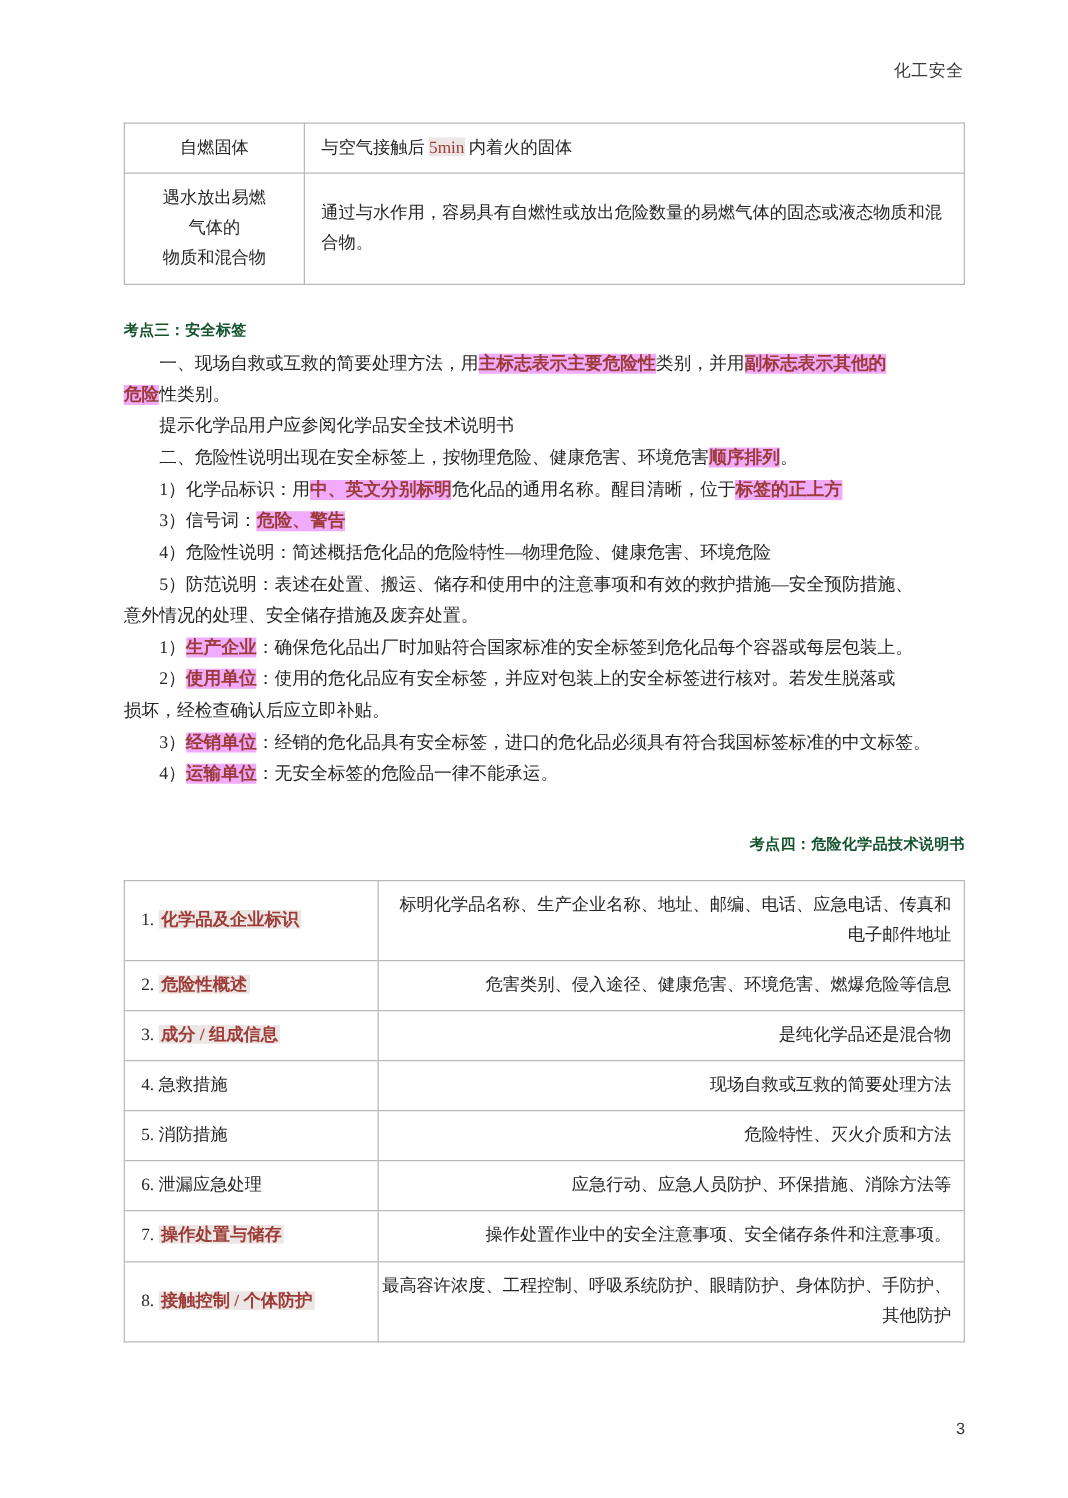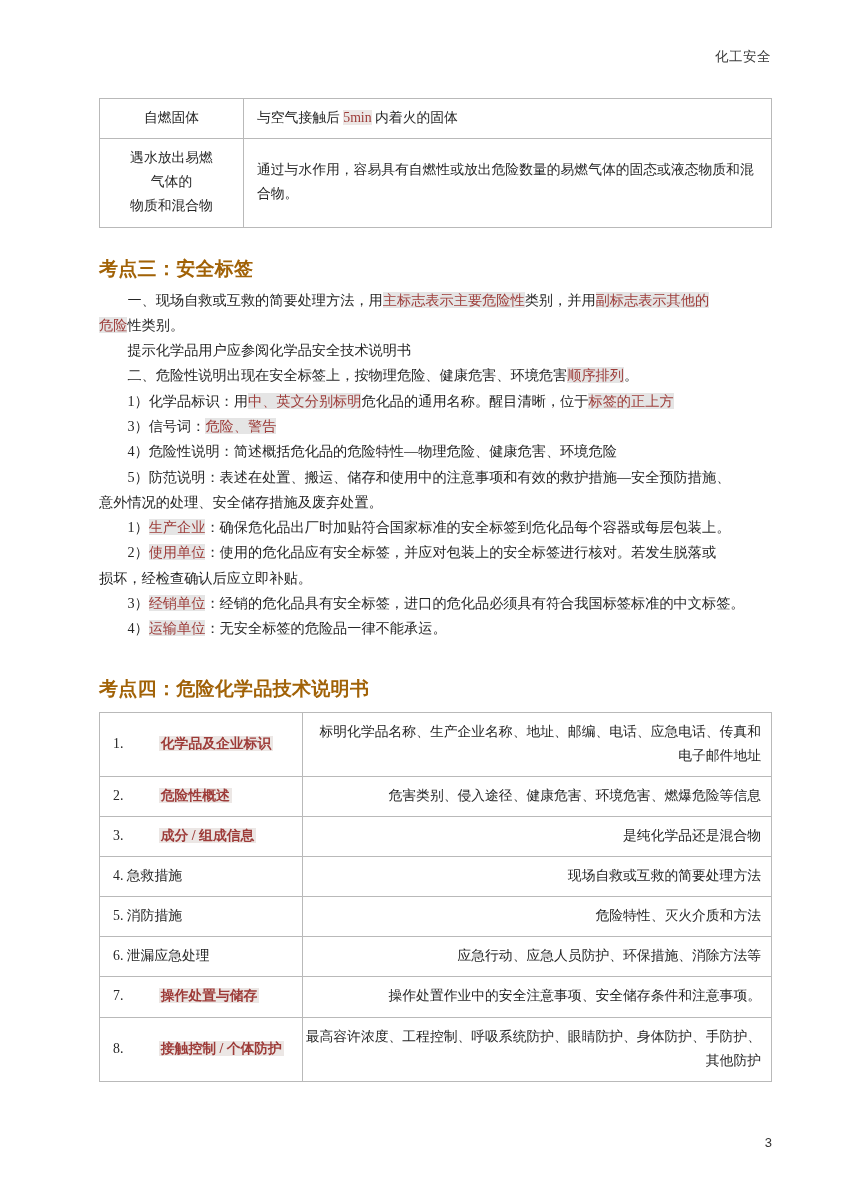--- a/index.html
+++ b/index.html
@@ -56,58 +56,57 @@
   table.t1 td.c1 { width: 123px; text-align: center; }
   table.t2 td.c1 { width: 179px; text-align: left; padding-left: 13px; }
   table.t2 td.c2 { padding-left: 2px; text-align: right; }
   table.t1 td.c2 { padding-left: 13px; }
 
   .cell-lines { display: block; }
   .cell-lines span { display: block; }
 
   
   .kaodian {
-    color: #a16207;
+    color: #14532d;
     font-family: "Liberation Sans", "DejaVu Sans", sans-serif;
     font-weight: bold;
-    font-size: 19px;
+    font-size: 12px;
     letter-spacing: 0.3px;
   }
   .kd3 { margin-top: 28px; margin-bottom: 6px; }
-  .kd4 { margin-top: 34px; margin-bottom: 10px; }
+  .kd4 { margin-top: 34px; margin-bottom: 20px; text-align: right; }
 
   
   .para {
     font-size: 14.2px;
     line-height: 1.78;
     text-align: justify;
     margin: 0;
     color: #262626;
   }
   .para.indent { text-indent: 2em; }
   .para.noindent { text-indent: 0; }
 
   
   .hl {
     color: #9d3b38;
-    background: #e5e5e5;
-    font-weight: normal;
+    background: #f0abfc;
+    font-weight: bold;
   }
   .red {
     color: #9d3b38;
     background: #ece7e5;
   }
 
   
   .tbl-hl {
     color: #9d3b38;
     background: #ece7e5;
     font-weight: bold;
     padding: 0 2px;
-    margin-left: 32px;
   }
   .tbl-num { color: #262626; font-weight: normal; }
 
   
   .pagenum {
     position: absolute;
     right: 82px;
     bottom: 48px;
     font-size: 13px;
     color: #333;

